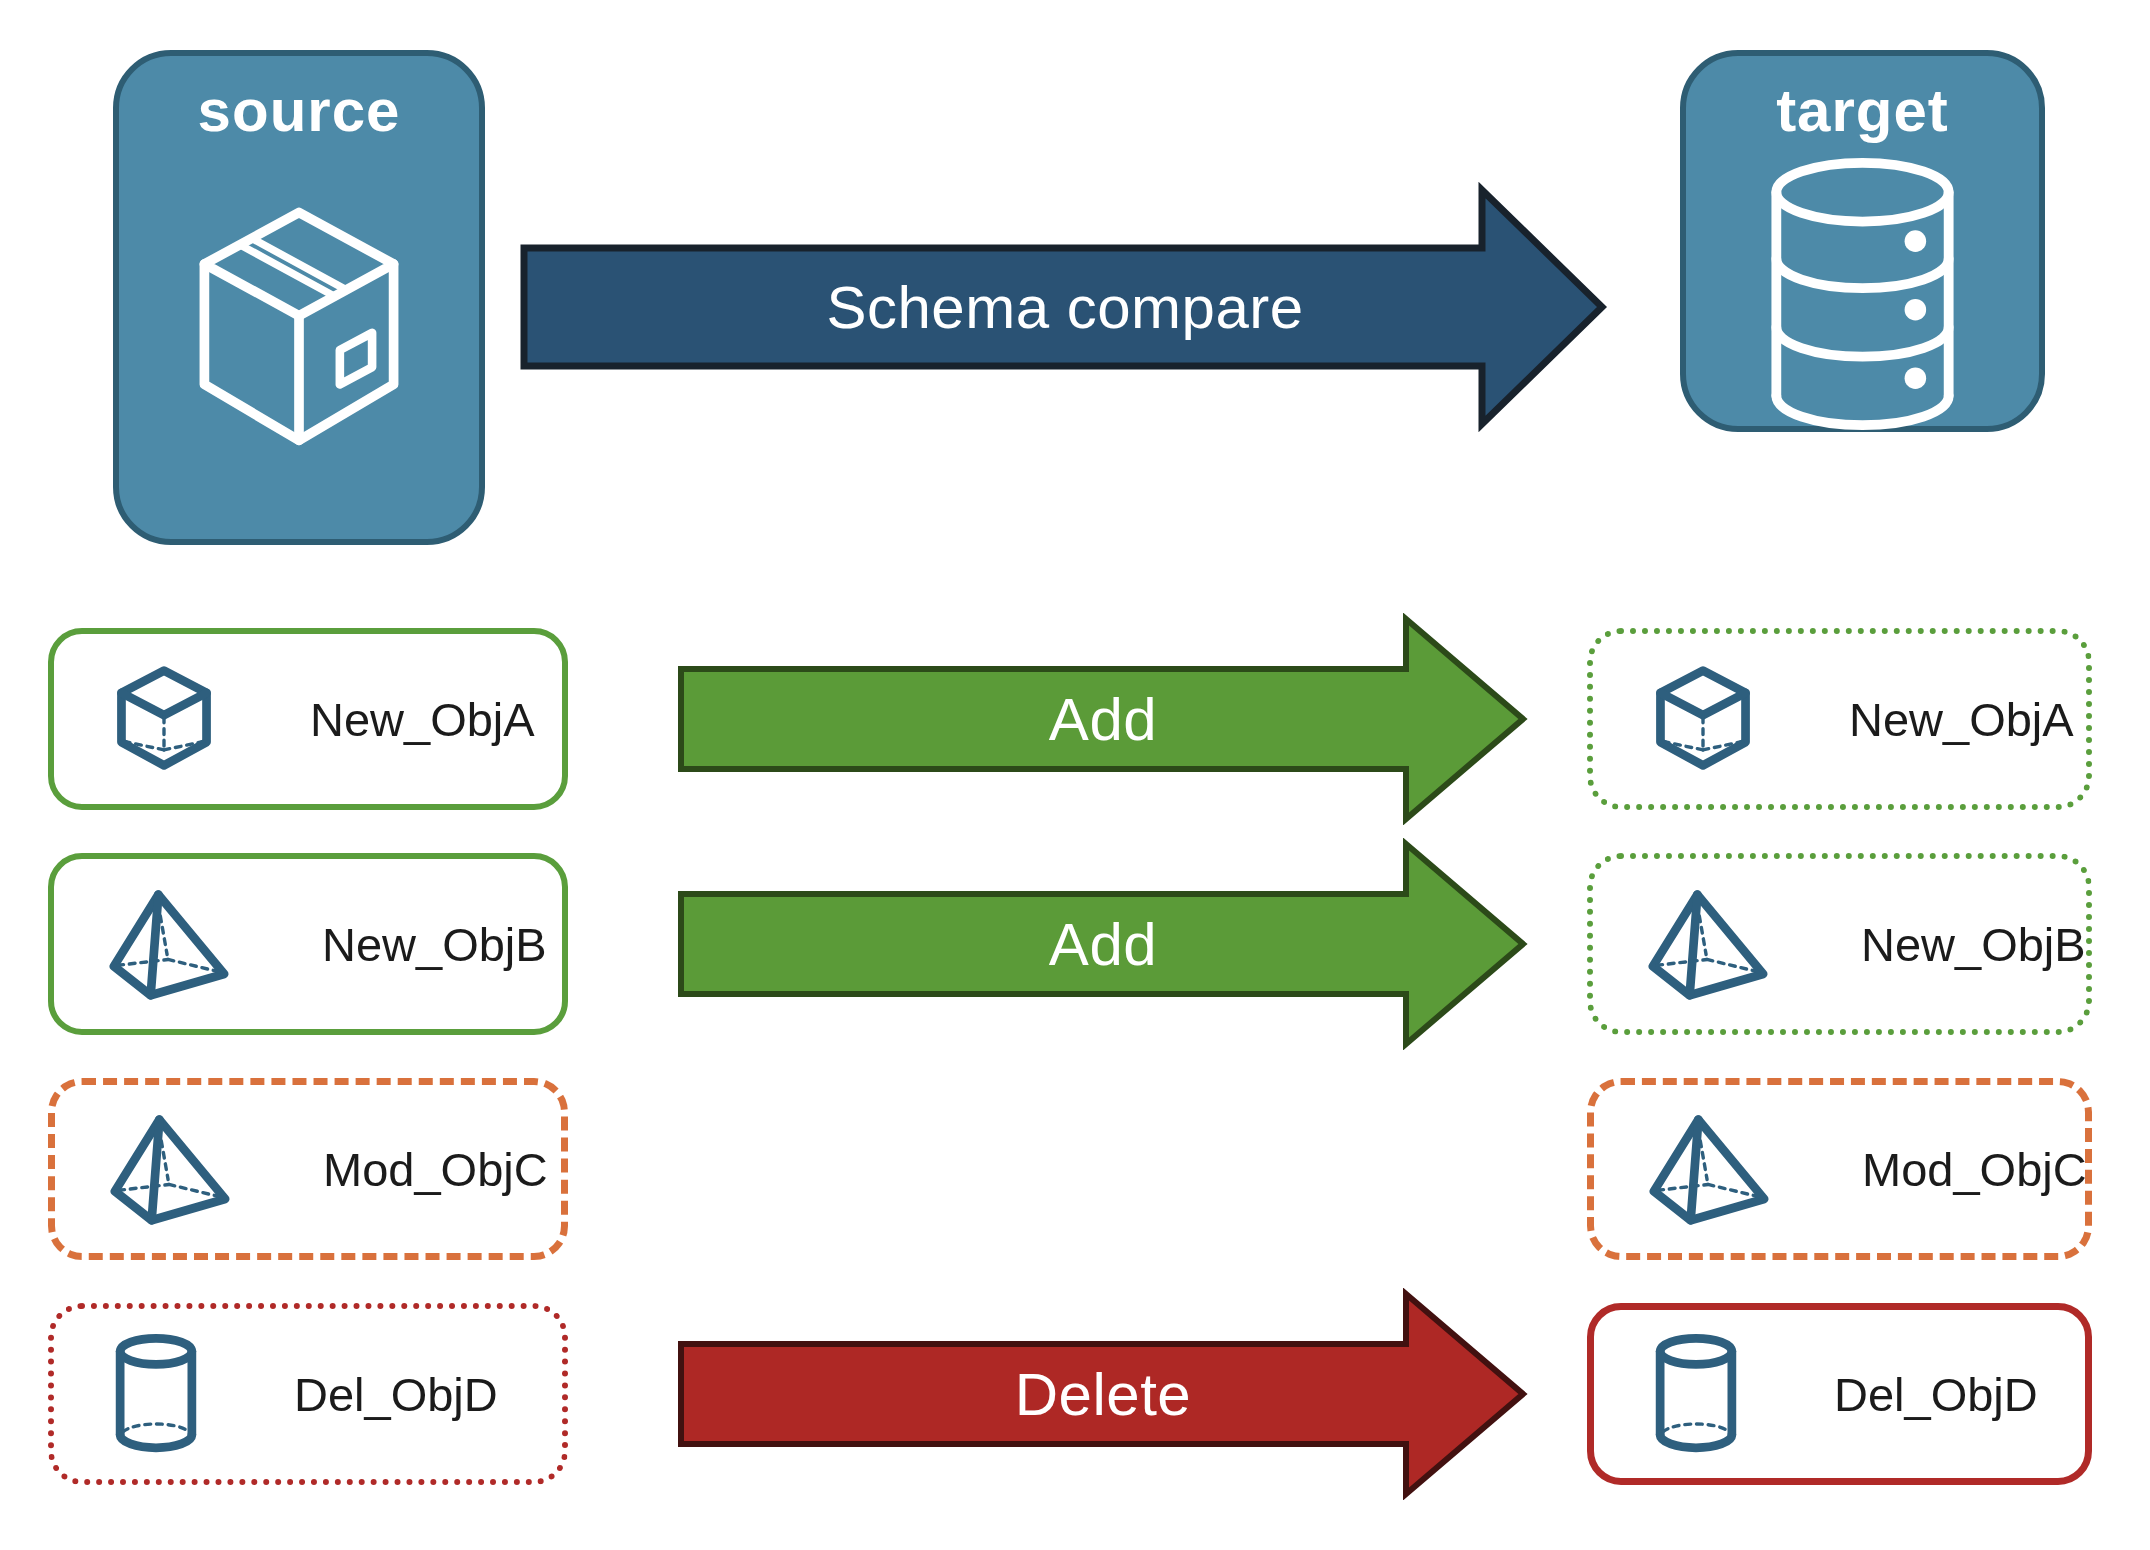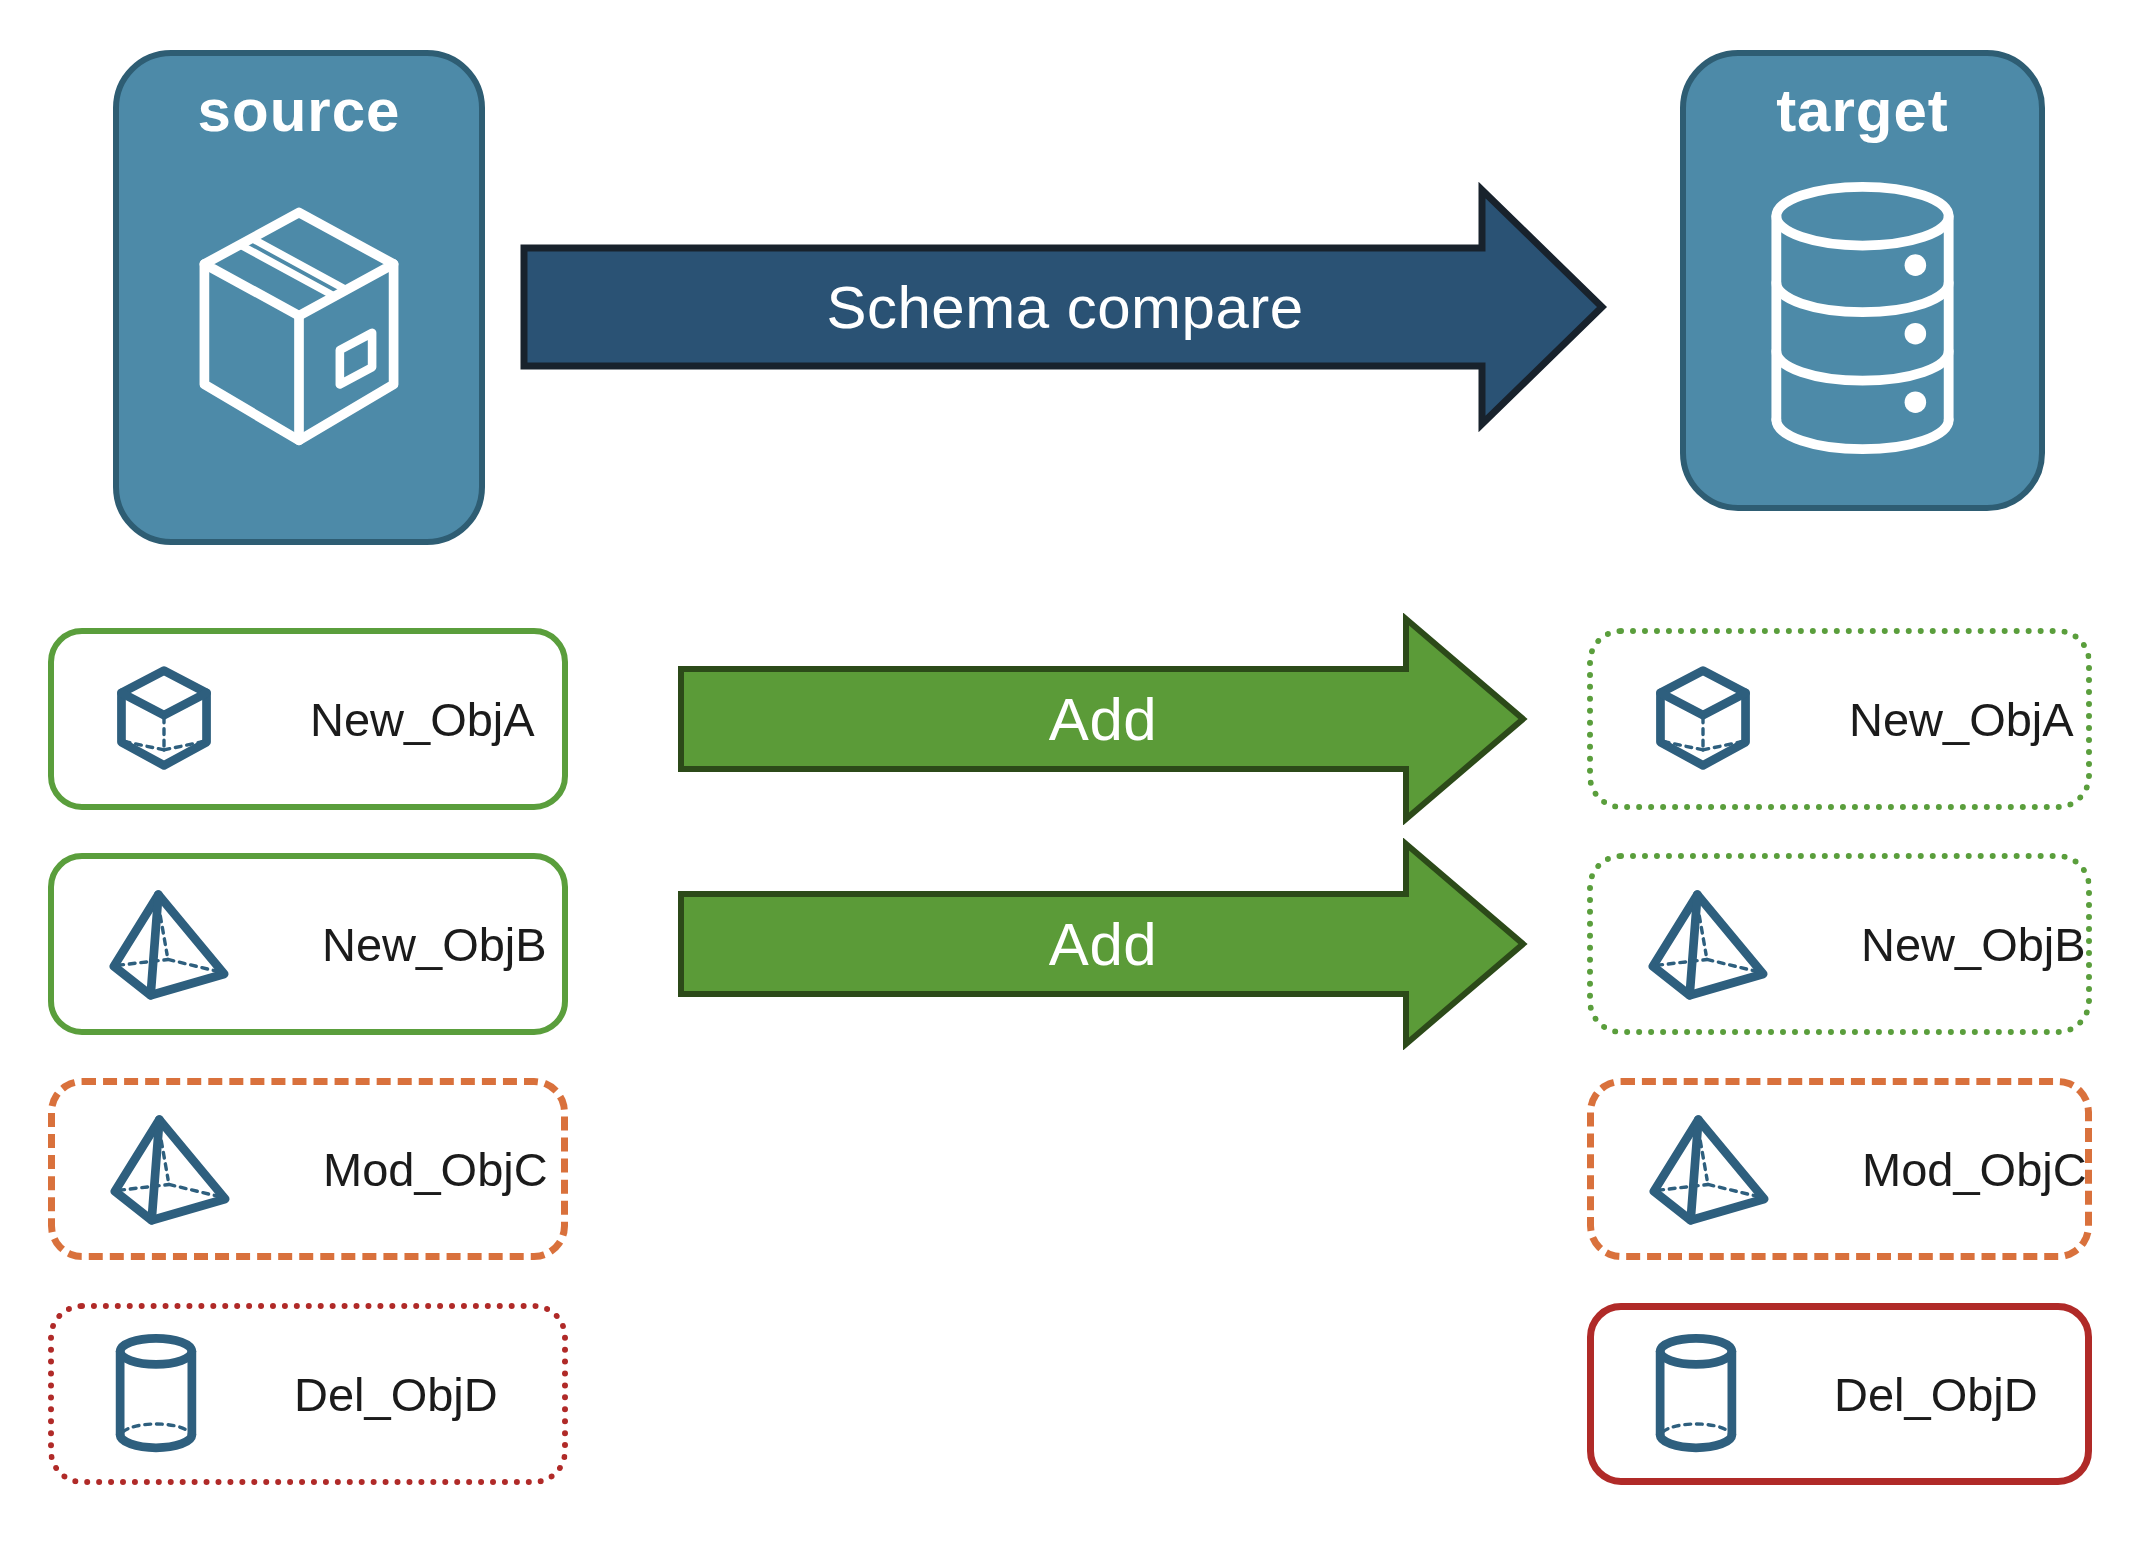--- a/index.html
+++ b/index.html
@@ -13,21 +13,21 @@
 
   
   .panel {
     position:absolute;
     background:var(--panel-blue,#4d8aa8);
     border:6px solid var(--panel-border,#2e5d73);
     border-radius:58px;
     display:flex; flex-direction:column; align-items:center;
   }
   .panel-source { left:113px; top:50px; width:372px; height:495px; }
-  .panel-target { left:1680px; top:50px; width:365px; height:461px; }
+  .panel-target { left:1680px; top:50px; width:365px; height:382px; }
   .panel-title {
     color:#ffffff; font-weight:bold; font-size:60px;
     margin-top:20px; letter-spacing:1px;
   }
   .panel-icon-wrap { flex:1; display:flex; align-items:center; justify-content:center; padding-bottom:14px; }
 
   
   .arrow-wrap { position:absolute; }
   .arrow-wrap svg { display:block; }
   .arrow-label {
@@ -205,20 +205,26 @@
       <svg class="obj-icon" width="100" height="126" viewBox="0 0 100 130" stroke-linecap="round">
         <ellipse cx="50" cy="21" rx="37" ry="13.5" stroke-width="9"></ellipse>
         <path d="M13 21 L13 107" stroke-width="9"></path>
         <path d="M87 21 L87 107" stroke-width="9"></path>
         <path d="M13 107 A37 13.5 0 0 0 87 107" stroke-width="9"></path>
         <path d="M16 104 A36 12 0 0 1 84 104" stroke-width="3.5" stroke-dasharray="6 6"></path>
       </svg>
     </div>
     <div class="card-label">Del_ObjD</div>
   </div>
+  <div class="arrow-wrap row-arrow-4">
+    <svg width="850" height="212" viewBox="0 0 850 212">
+      <polygon points="3,56 728,56 728,6 845,106 728,206 728,156 3,156" style="fill:var(--arrow-red,#ae2825); stroke:var(--arrow-red-border,#421110); stroke-width:6;"></polygon>
+    </svg>
+    <div class="arrow-label">Delete</div>
+  </div>
   <div class="card card-right card-r4 b-solid-red">
     <div class="card-icon">
       <svg class="obj-icon" width="100" height="126" viewBox="0 0 100 130" stroke-linecap="round">
         <ellipse cx="50" cy="21" rx="37" ry="13.5" stroke-width="9"></ellipse>
         <path d="M13 21 L13 107" stroke-width="9"></path>
         <path d="M87 21 L87 107" stroke-width="9"></path>
         <path d="M13 107 A37 13.5 0 0 0 87 107" stroke-width="9"></path>
         <path d="M16 104 A36 12 0 0 1 84 104" stroke-width="3.5" stroke-dasharray="6 6"></path>
       </svg>
     </div>

